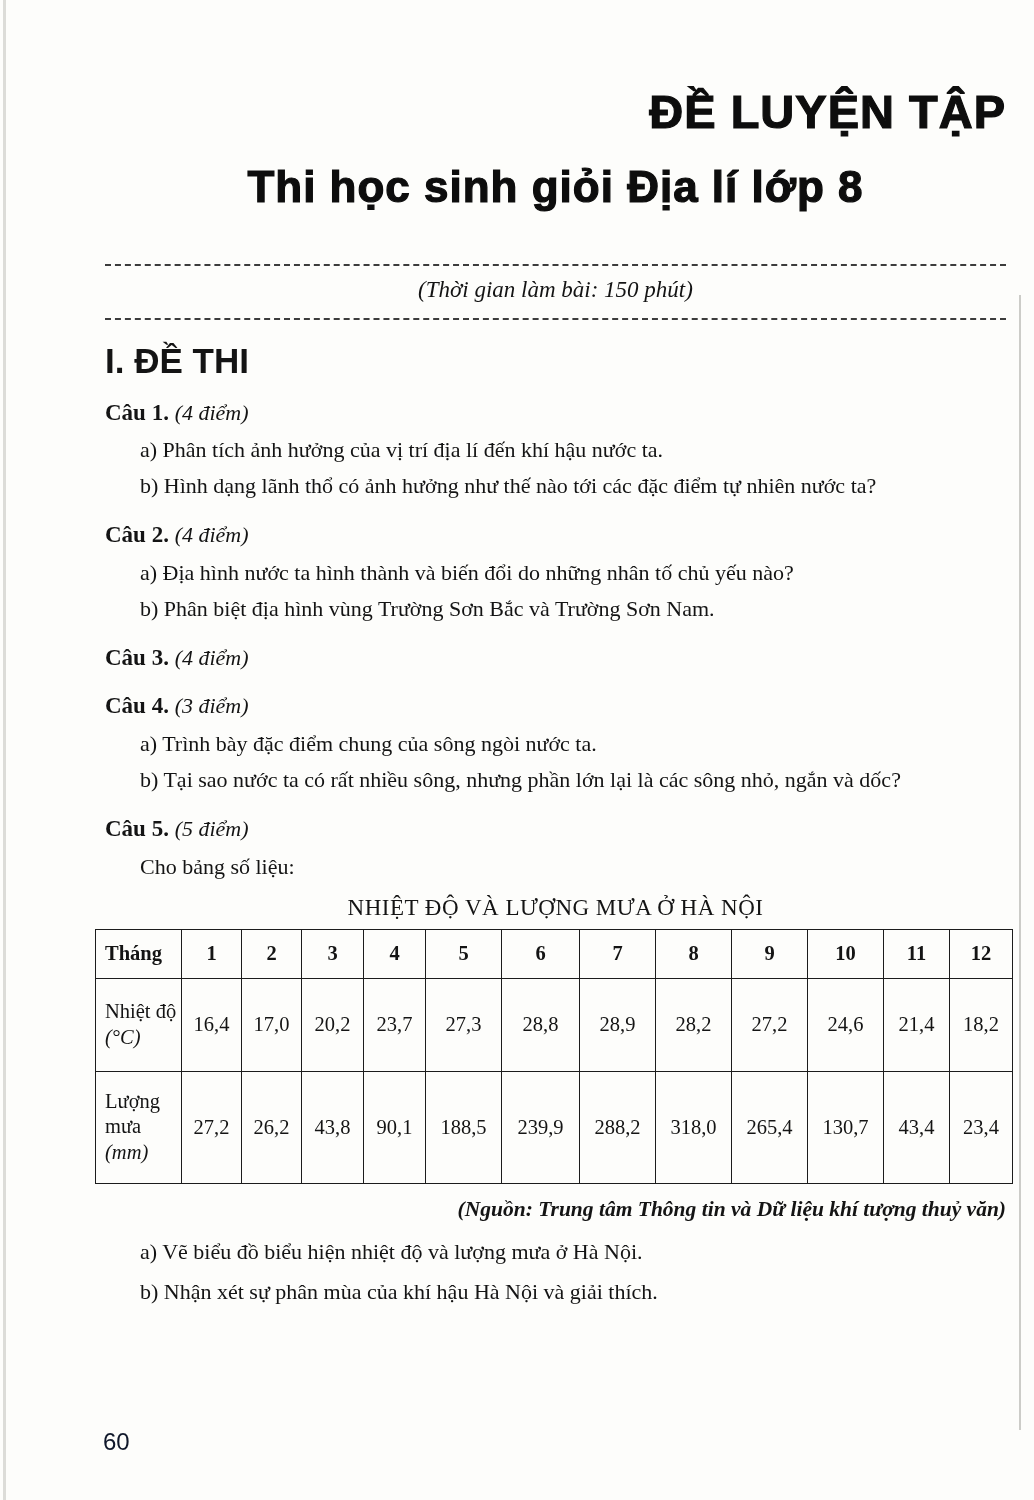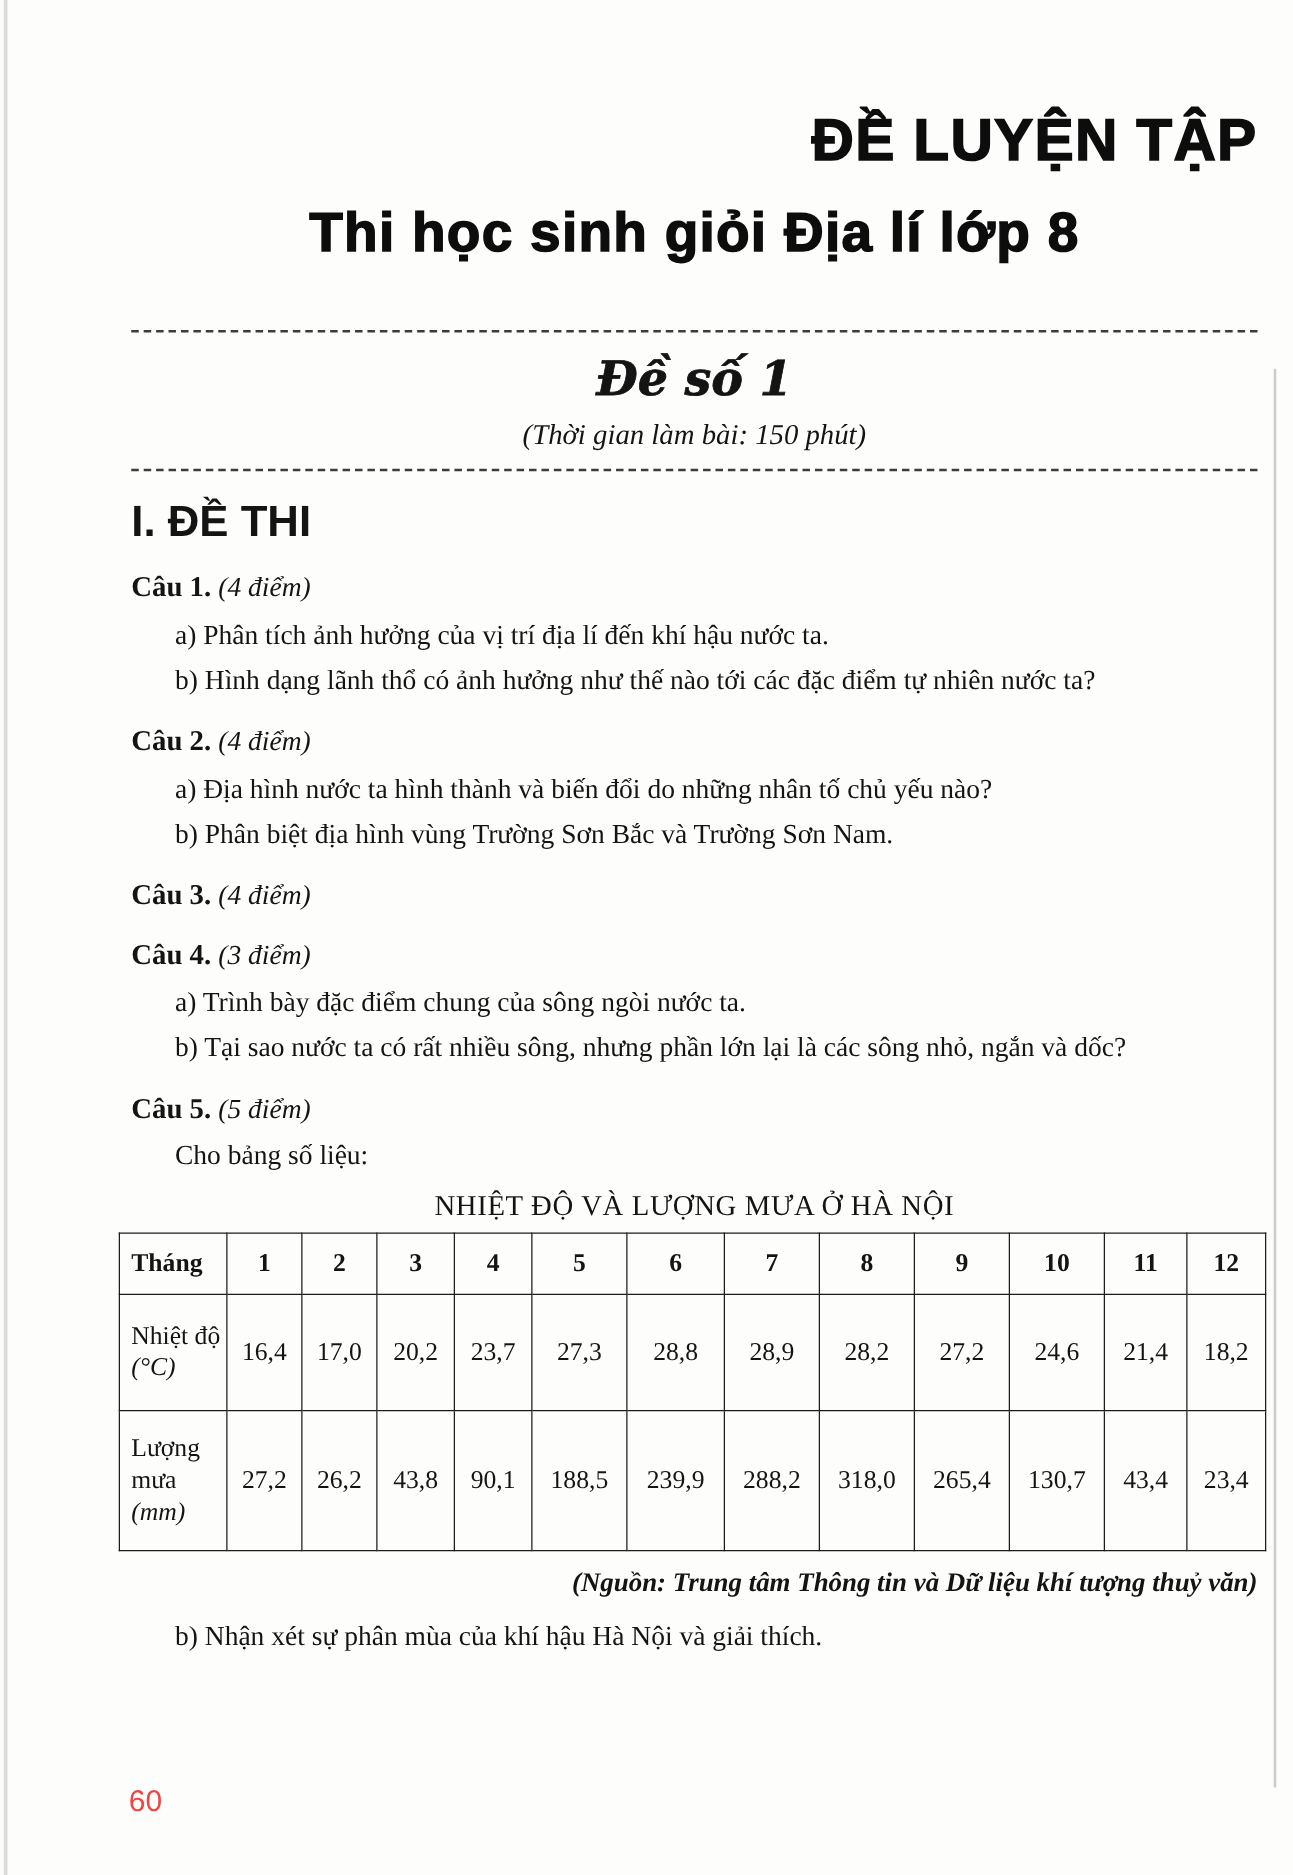--- a/index.html
+++ b/index.html
@@ -95,37 +95,36 @@
     margin-top: 12px; line-height: 1.3; font-weight: bold;
   }
   .task-line {
     margin: 0; font-size: 22px; line-height: 1.82;
     text-indent: 35px;
   }
   .tasks { margin-top: 8px; }
   .page-number {
     position: absolute; left: 103px; top: 1428px;
     font-family: "Liberation Sans", sans-serif;
-    font-size: 24px; color: #ef4444;
+    font-size: 24px; color: #0f172a;
   }
 </style>
 </head>
 <body>
 
 <div class="scan-edge-left"></div>
 <div class="scan-edge-right"></div>
 
 <div class="content">
 
   <div class="main-title line1">ĐỀ LUYỆN TẬP</div>
   <div class="main-title line2">Thi học sinh giỏi Địa lí lớp 8</div>
 
   <hr class="dashed-divider divider-1">
 
-  <div class="exam-number">Đề số 1</div>
   <div class="duration">(Thời gian làm bài: 150 phút)</div>
 
   <hr class="dashed-divider divider-2">
 
   <div class="section-heading">I. ĐỀ THI</div>
 
   <div>
     <p class="q-head"><span class="q-label">Câu 1.</span> <span class="q-points">(4 điểm)</span></p>
     <p class="q-part">a) Phân tích ảnh hưởng của vị trí địa lí đến khí hậu nước ta.</p>
     <p class="q-part">b) Hình dạng lãnh thổ có ảnh hưởng như thế nào tới các đặc điểm tự nhiên nước ta?</p>
@@ -217,18 +216,19 @@
         <td>130,7</td>
         <td>43,4</td>
         <td>23,4</td>
       </tr>
     </tbody>
   </table>
 
   <div class="source-line">(Nguồn: Trung tâm Thông tin và Dữ liệu khí tượng thuỷ văn)</div>
 
   <div class="tasks">
+    <p class="task-line">a) Vẽ biểu đồ biểu hiện nhiệt độ và lượng mưa ở Hà Nội.</p>
     <p class="task-line">b) Nhận xét sự phân mùa của khí hậu Hà Nội và giải thích.</p>
   </div>
 
 </div>
 
 <div class="page-number">60</div>
 
 </body></html>

